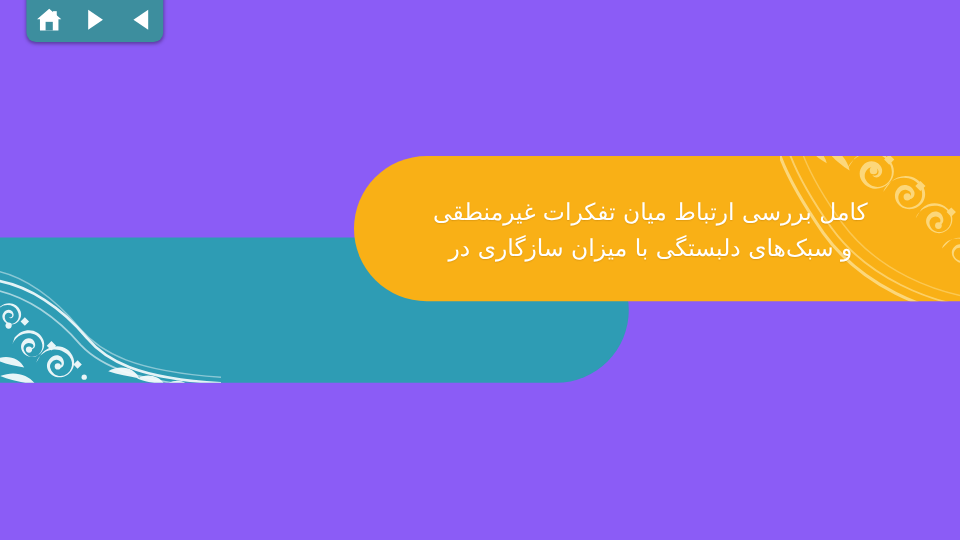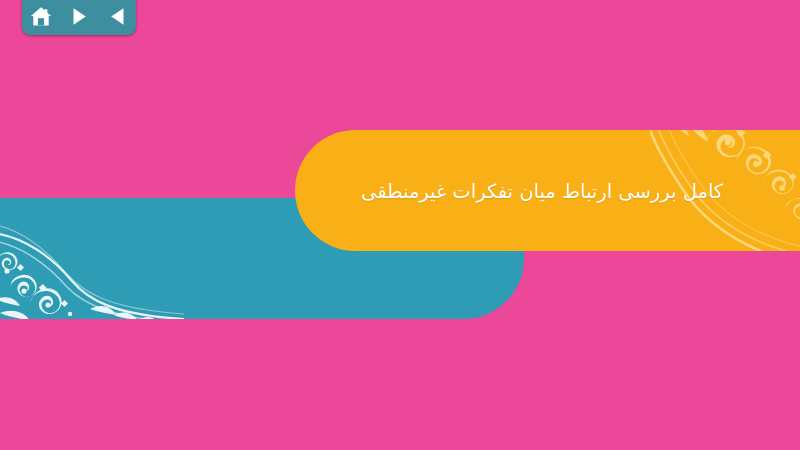--- a/index.html
+++ b/index.html
@@ -6,21 +6,21 @@
   html, body {
     margin: 0;
     padding: 0;
     background: #2b2b2b;
   }
   #slide {
     position: relative;
     width: 800px;
     height: 450px;
     overflow: hidden;
-    background: #ec4899;
+    background: #8b5cf6;
     font-family: "DejaVu Sans", "Liberation Sans", sans-serif;
     user-select: none;
   }
 
   
   #nav-toolbar {
     position: absolute;
     left: 22px;
     top: -12px;
     width: 114px;
@@ -206,17 +206,18 @@
         <rect x="160" y="84" width="5" height="5" transform="rotate(45 162.5 86.5)"></rect>
         <path d="M36 4 c12 4 20 12 22 22 c-10-6-18-14-22-22 z"></path>
         <path d="M20 2 c10 3 17 10 19 18 c-9-5-15-11-19-18 z"></path>
         <path d="M150 118 c10 4 16 11 17 19 c-8-5-14-12-17-19 z"></path>
         <path d="M158 136 c7 3 11 7 12 13 c-6-3-10-8-12-13 z"></path>
       </g>
     </svg>
 
     <div id="slide-title">
       <span class="tline">کامل بررسی ارتباط میان تفکرات غیرمنطقی</span>
+      <span class="tline">و سبک‌های دلبستگی با میزان سازگاری در</span>
     </div>
 
   </div>
 
 </div>
 
 </body></html>

